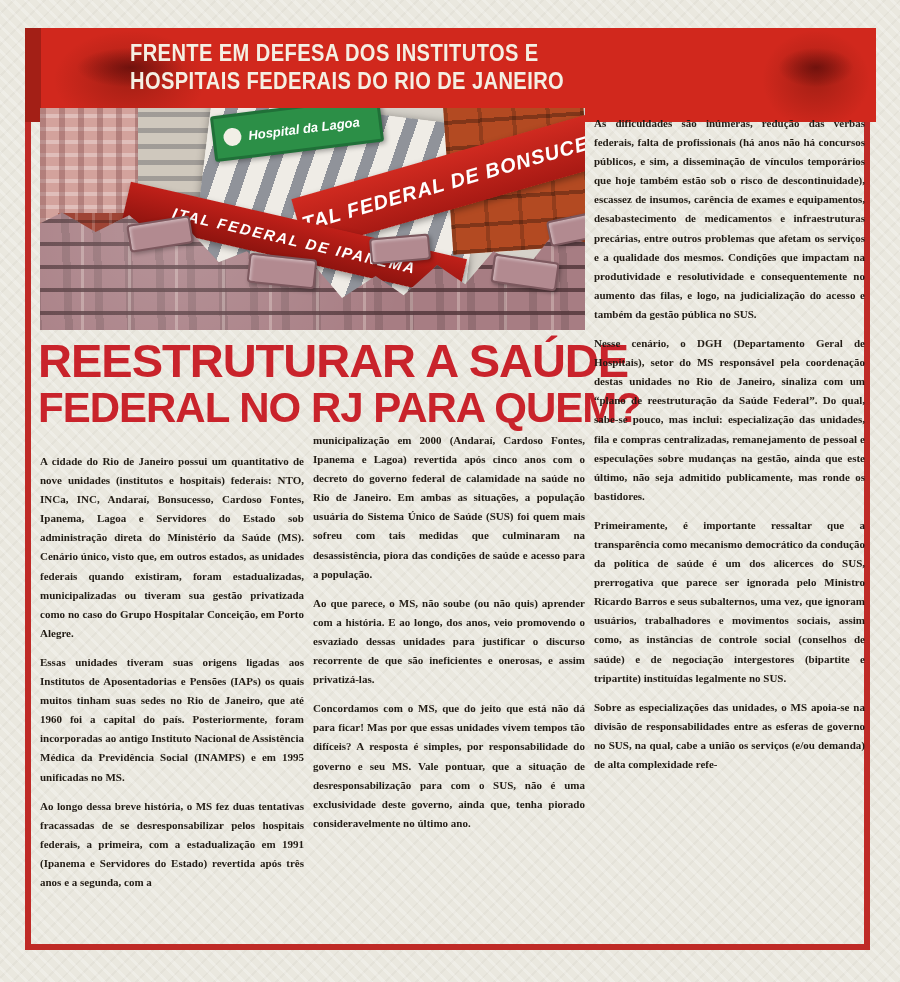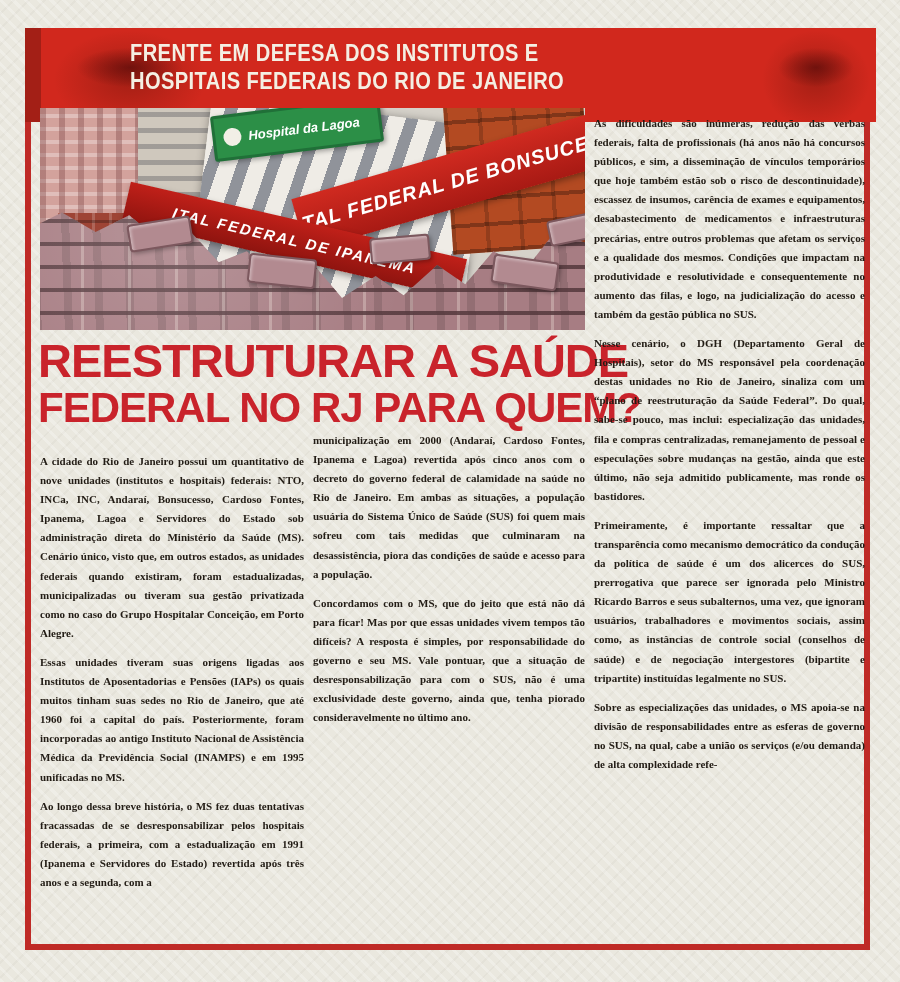--- a/index.html
+++ b/index.html
@@ -174,20 +174,21 @@
 </div>
 
 <div class="col col1">
   <p>A cidade do Rio de Janeiro possui um quantitativo de nove unidades (institutos e hospitais) federais: NTO, INCa, INC, Andaraí, Bonsucesso, Cardoso Fontes, Ipanema, Lagoa e Servidores do Estado sob administração direta do Ministério da Saúde (MS). Cenário único, visto que, em outros estados, as unidades federais quando existiram, foram estadualizadas, municipalizadas ou tiveram sua gestão privatizada como no caso do Grupo Hospitalar Conceição, em Porto Alegre.</p>
   <p>Essas unidades tiveram suas origens ligadas aos Institutos de Aposentadorias e Pensões (IAPs) os quais muitos tinham suas sedes no Rio de Janeiro, que até 1960 foi a capital do país. Posteriormente, foram incorporadas ao antigo Instituto Nacional de Assistência Médica da Previdência Social (INAMPS) e em 1995 unificadas no MS.</p>
   <p>Ao longo dessa breve história, o MS fez duas tentativas fracassadas de se desresponsabilizar pelos hospitais federais, a primeira, com a estadualização em 1991 (Ipanema e Servidores do Estado) revertida após três anos e a segunda, com a</p>
 </div>
 
 <div class="col col2">
   <p>municipalização em 2000 (Andaraí, Cardoso Fontes, Ipanema e Lagoa) revertida após cinco anos com o decreto do governo federal de calamidade na saúde no Rio de Janeiro. Em ambas as situações, a população usuária do Sistema Único de Saúde (SUS) foi quem mais sofreu com tais medidas que culminaram na desassistência, piora das condições de saúde e acesso para a população.</p>
+  <p>Ao que parece, o MS, não soube (ou não quis) aprender com a história. E ao longo, dos anos, veio promovendo o esvaziado dessas unidades para justificar o discurso recorrente de que são ineficientes e onerosas, e assim privatizá-las.</p>
   <p>Concordamos com o MS, que do jeito que está não dá para ficar! Mas por que essas unidades vivem tempos tão difíceis? A resposta é simples, por responsabilidade do governo e seu MS. Vale pontuar, que a situação de desresponsabilização para com o SUS, não é uma exclusividade deste governo, ainda que, tenha piorado consideravelmente no último ano.</p>
 </div>
 
 <div class="col col3">
   <p>As dificuldades são inúmeras, redução das verbas federais, falta de profissionais (há anos não há concursos públicos, e sim, a disseminação de vínculos temporários que hoje também estão sob o risco de descontinuidade), escassez de insumos, carência de exames e equipamentos, desabastecimento de medicamentos e infraestruturas precárias, entre outros problemas que afetam os serviços e a qualidade dos mesmos. Condições que impactam na produtividade e resolutividade e consequentemente no aumento das filas, e logo, na judicialização do acesso e também da gestão pública no SUS.</p>
   <p>Nesse cenário, o DGH (Departamento Geral de Hospitais), setor do MS responsável pela coordenação destas unidades no Rio de Janeiro, sinaliza com um “plano de reestruturação da Saúde Federal”.  Do qual, sabe-se pouco, mas inclui: especialização das unidades, fila e compras centralizadas, remanejamento de pessoal e especulações sobre mudanças na gestão, ainda que este último, não seja admitido publicamente, mas ronde os bastidores.</p>
   <p>Primeiramente, é importante ressaltar que a transparência como mecanismo democrático da condução da política de saúde é um dos alicerces do SUS, prerrogativa que parece ser ignorada pelo Ministro Ricardo Barros e seus subalternos, uma vez, que ignoram usuários, trabalhadores e movimentos sociais, assim como, as instâncias de controle social (conselhos de saúde) e de negociação intergestores (bipartite e tripartite) instituídas legalmente no SUS.</p>
   <p>Sobre as especializações das unidades, o MS apoia-se na divisão de responsabilidades entre as esferas de governo no SUS, na qual, cabe a união os serviços (e/ou demanda) de alta complexidade refe-</p>
 </div>
 

